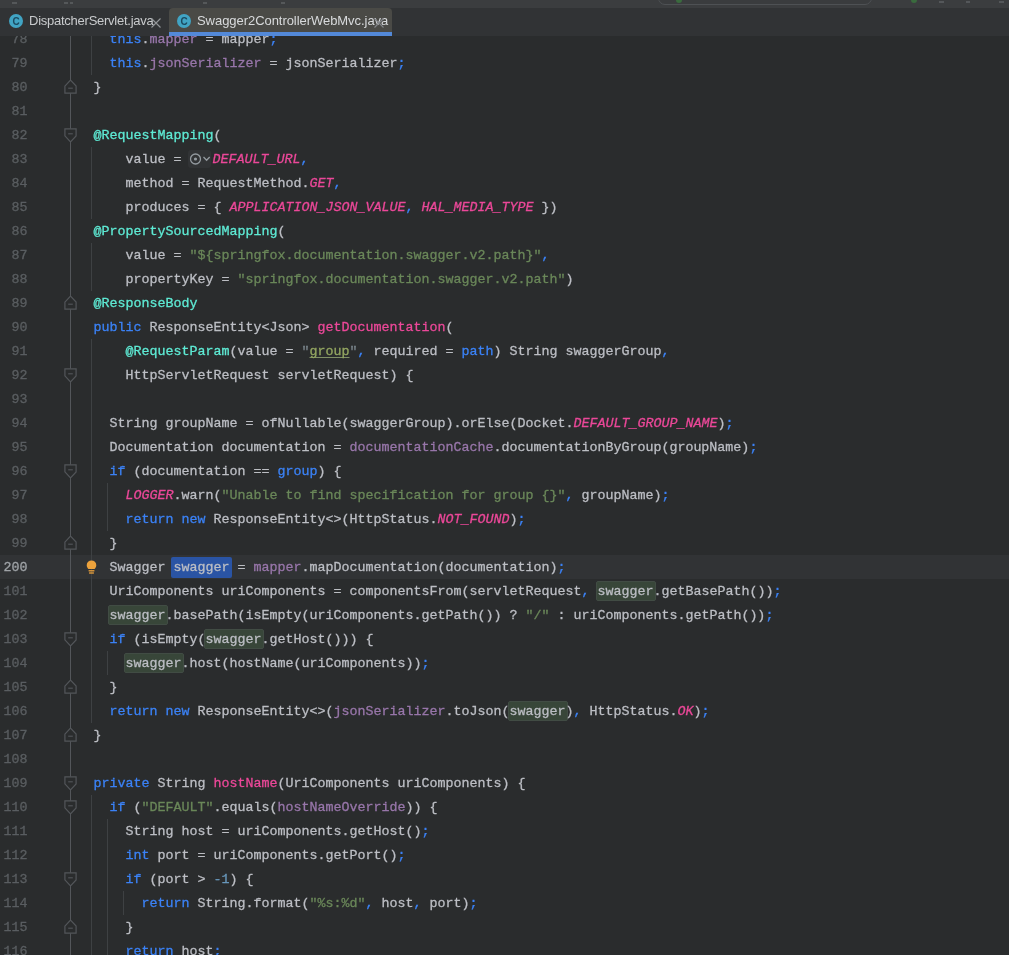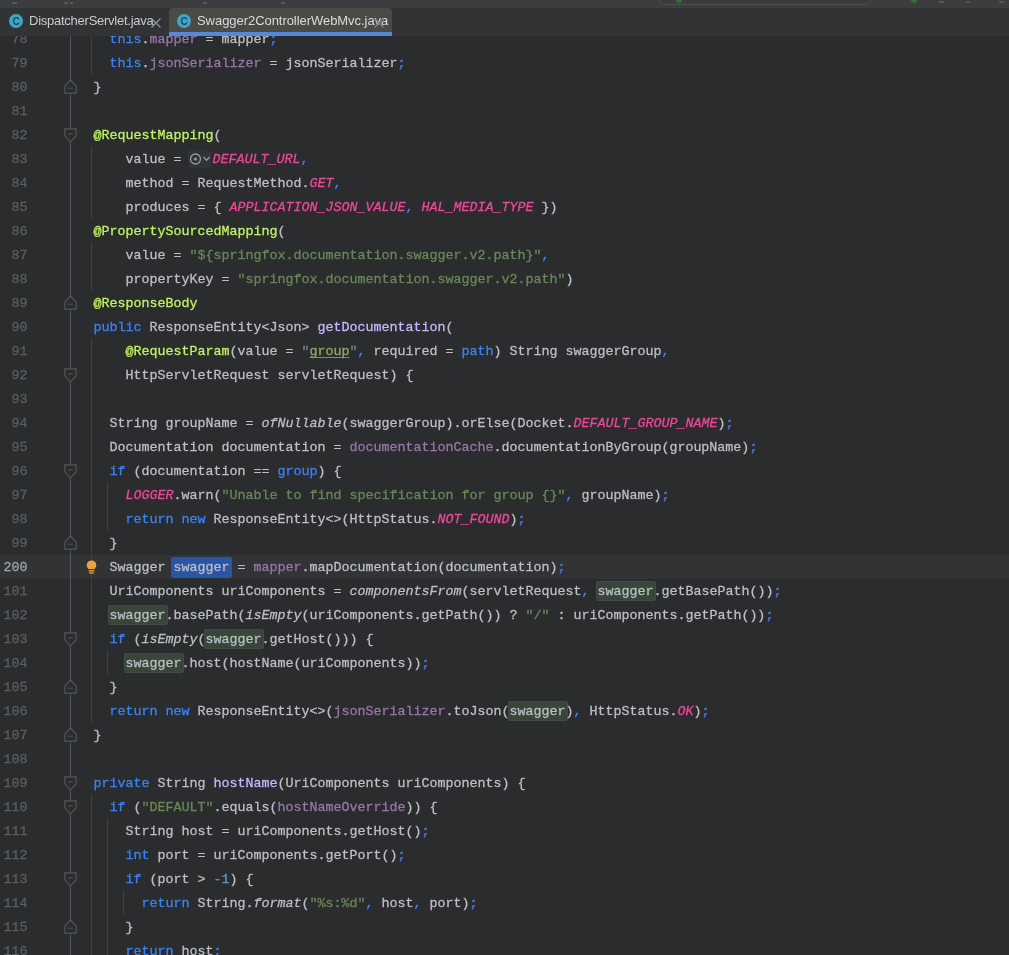--- a/index.html
+++ b/index.html
@@ -15,24 +15,24 @@
 pre { font-family:"Liberation Mono", monospace; font-size:13.333px; line-height:24px; position:absolute; -webkit-text-stroke:0.3px; }
 .caretrow { position:absolute; left:0; width:1009px; height:24px; background:#313335; }
 .occ { position:absolute; background:#384639; border:1px solid #414c44; border-radius:2px; }
 .sel { position:absolute; background:#2a54a4; border-radius:2px; }
 .nums { left:0; top:-8px; width:27.5px; text-align:right; color:#5a5e61; }
 .nums .cur { color:#9fa3a7; }
 .code { left:93.5px; top:-8px; color:#bcbec4; }
 .code .k { color:#3b82f6; }
 .code .f { color:#9876aa; }
 .code .pi { color:#ec4899; font-style:italic; }
-.code .di { font-style:italic; }
+.code .di { }
 .code .s { color:#6a8759; }
-.code .a { color:#bef264;text-align:center; }
-.code .m { color:#c4b5fd; }
+.code .a { color:#5eead4;text-align:center; }
+.code .m { color:#ec4899; }
 .code .n { color:#6897bb; }
 .code .q { color:#7a858c; }
 .code .g { color:#93a661;margin-top:31px; }
 .code .inlay { display:inline-block; width:23px; }
 svg.overlay { position:absolute; left:0; top:0; }
 </style></head>
 <body>
 <div class="editor">
   <div class="caretrow" style="top:519px"></div>
   <div class="sel" style="left:171.0px;top:520.5px;width:61.0px;height:21px"></div>

